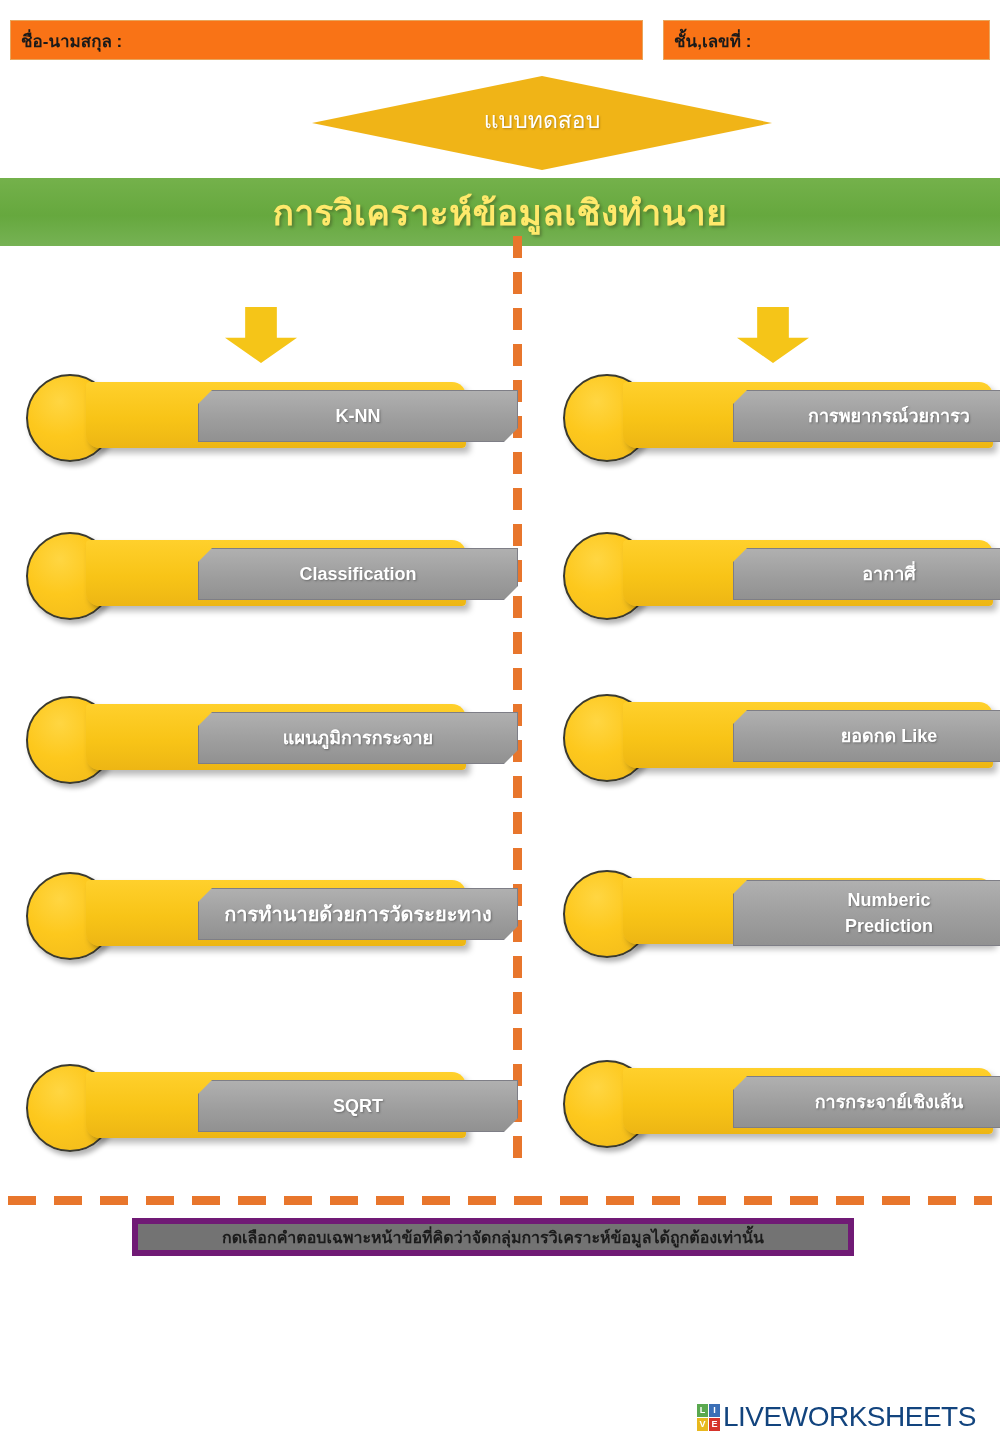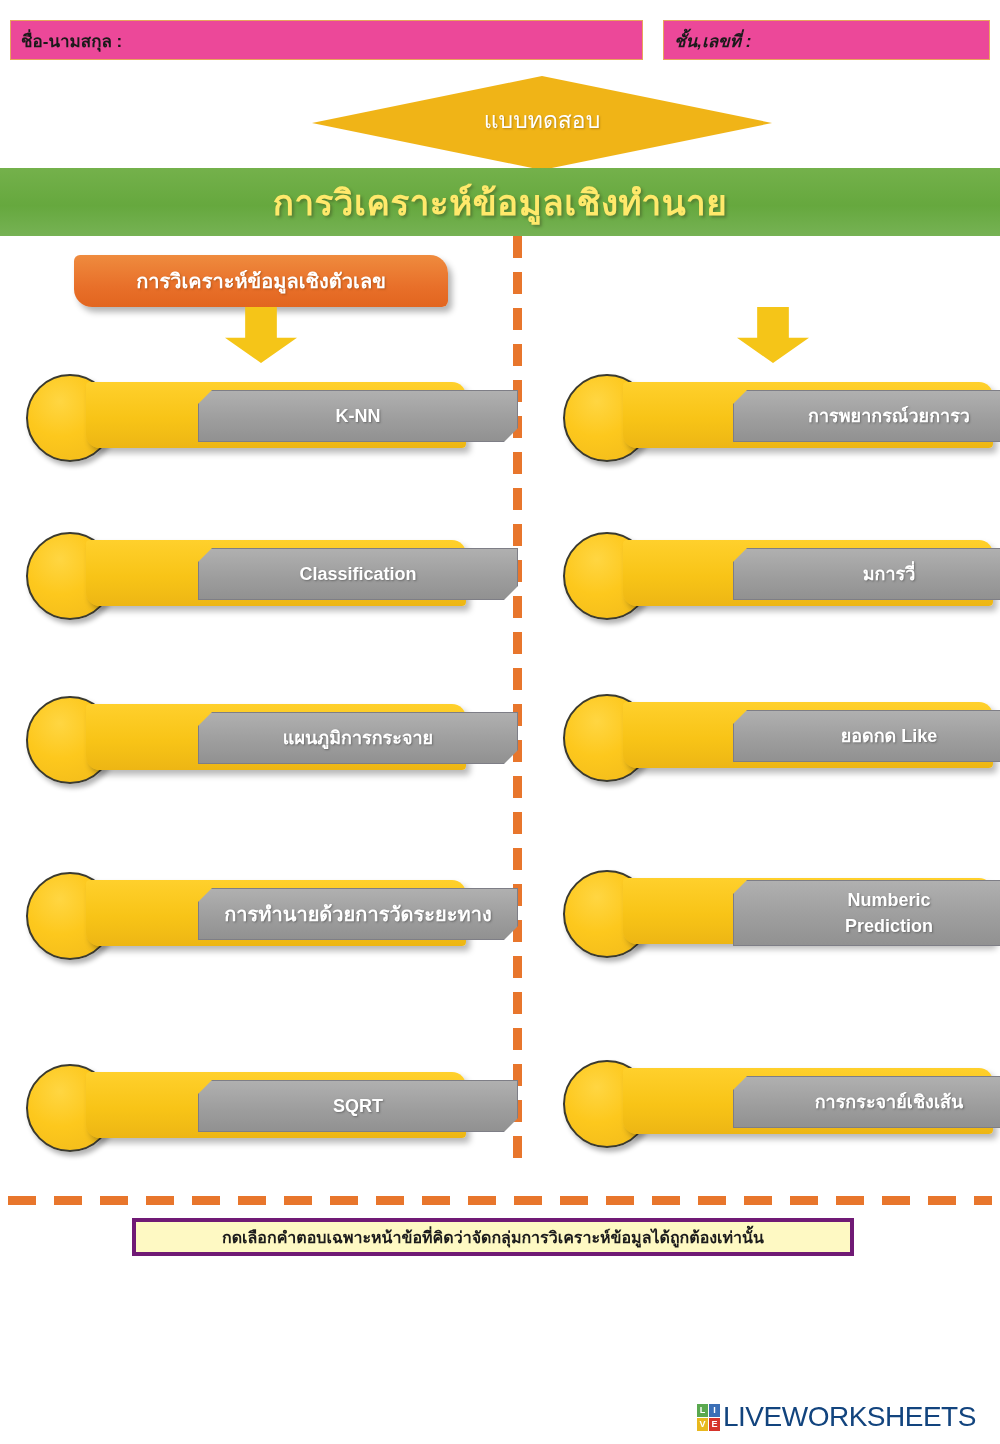--- a/index.html
+++ b/index.html
@@ -17,32 +17,32 @@
     height: 1444px;
     background: #ffffff;
     overflow: hidden;
   }
 
   
   .field-box {
     position: absolute;
     box-sizing: border-box;
     border: 1.5px solid #e8a55c;
-    background: #ec4899;
+    background: #f97316;
     display: flex;
     align-items: center;
     padding-left: 10px;
     font-size: 17px;
     color: #1a1a1a;
     font-weight: bold;
     letter-spacing: 0px;
     text-align: right;
   }
   #field-name  { left: 10px;  top: 20px; width: 633px; height: 40px; }
-  #field-class { left: 663px; top: 20px; width: 327px; height: 40px; font-style: italic; }
+  #field-class { left: 663px; top: 20px; width: 327px; height: 40px; }
 
   
   .diamond-wrap {
     position: absolute;
     left: 312px;
     top: 76px;
     width: 460px;
     height: 94px;
   }
   .diamond-shape {
@@ -60,21 +60,21 @@
     font-size: 23px;
     font-weight: normal;
     color: #ffffff;
     text-shadow: 1px 1px 2px rgba(120,80,0,0.45);
   }
 
   
   .title-bar {
     position: absolute;
     left: 0;
-    top: 168px;
+    top: 178px;
     width: 1000px;
     height: 68px;
     background: linear-gradient(180deg, #74b14b 0%, #66a83e 55%, #76b254 100%);
     display: flex;
     align-items: center;
     justify-content: center;
   }
   .title-bar .title-text {
     font-size: 35px;
     font-weight: bold;
@@ -206,22 +206,22 @@
   .col-right .plate-inner { left: 110px; width: 310px; }
 
   
   .instruction {
     position: absolute;
     left: 132px;
     top: 1218px;
     width: 722px;
     height: 38px;
     box-sizing: border-box;
-    background: #fef9c3;
-    border: 4px solid #701a75;
+    background: #737373;
+    border: 6px solid #701a75;
     display: flex;
     align-items: center;
     justify-content: center;
   }
   .instruction span {
     font-size: 16px;
     font-weight: bold;
     color: #1b1b1b;
   }
 
@@ -276,23 +276,20 @@
 
   <div class="diamond-wrap">
     <div class="diamond-shape"></div>
     <div class="diamond-label">แบบทดสอบ</div>
   </div>
 
   <div class="title-bar">
     <span class="title-text">การวิเคราะห์ข้อมูลเชิงทำนาย</span>
   </div>
 
-  <div class="cat-header" id="cat-left">
-    <span>การวิเคราะห์ข้อมูลเชิงตัวเลข</span>
-  </div>
   <div class="down-arrow" id="arrow-left"></div>
 
   <div class="down-arrow" id="arrow-right"></div>
 
   <div class="v-divider"></div>
 
   <div class="answer-row col-left" style="top:370px">
     <div class="bullet"></div>
     <div class="plate">
       <div class="plate-inner">
@@ -343,21 +340,21 @@
       <div class="plate-inner">
         <span>การพยากรณ์วยการว</span>
       </div>
     </div>
   </div>
 
   <div class="answer-row col-right" style="top:528px">
     <div class="bullet"></div>
     <div class="plate">
       <div class="plate-inner">
-        <span>มการวี่</span>
+        <span>อากาศี่</span>
       </div>
     </div>
   </div>
 
   <div class="answer-row col-right" style="top:690px">
     <div class="bullet"></div>
     <div class="plate">
       <div class="plate-inner">
         <span>ยอดกด Like</span>
       </div>

